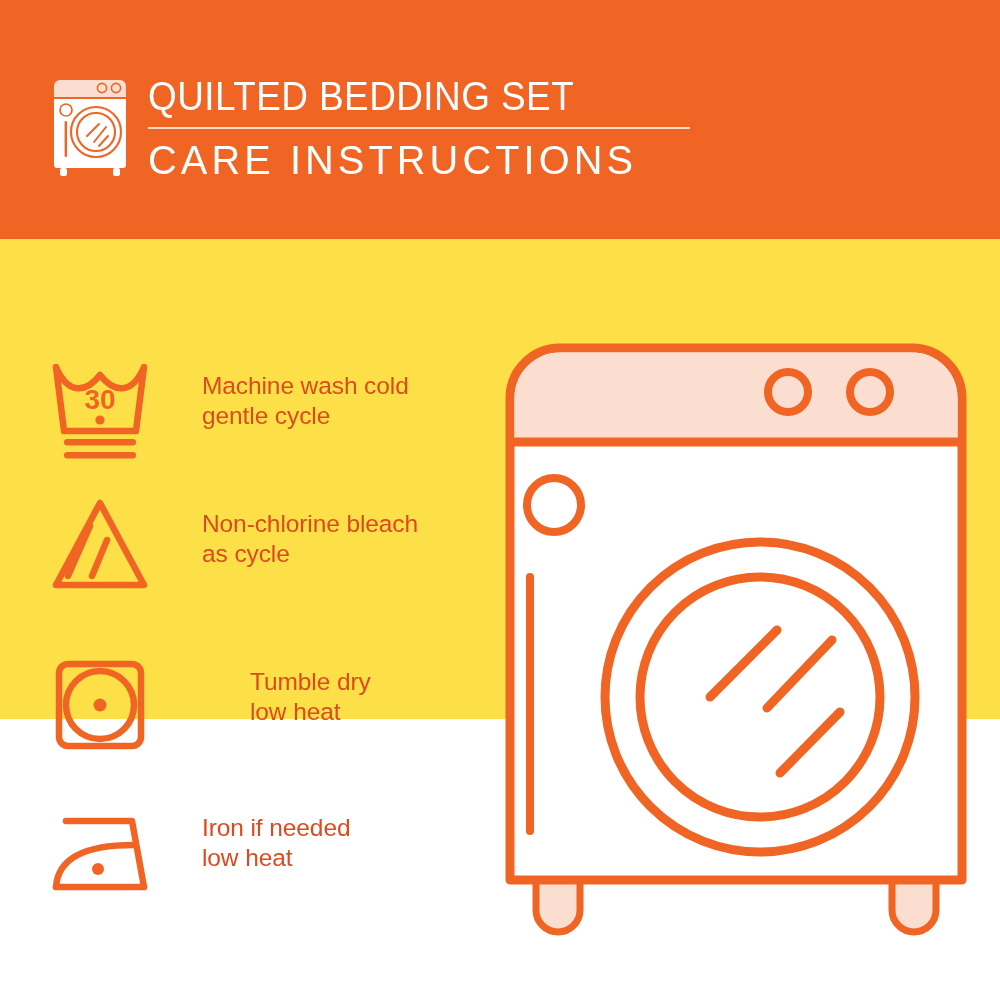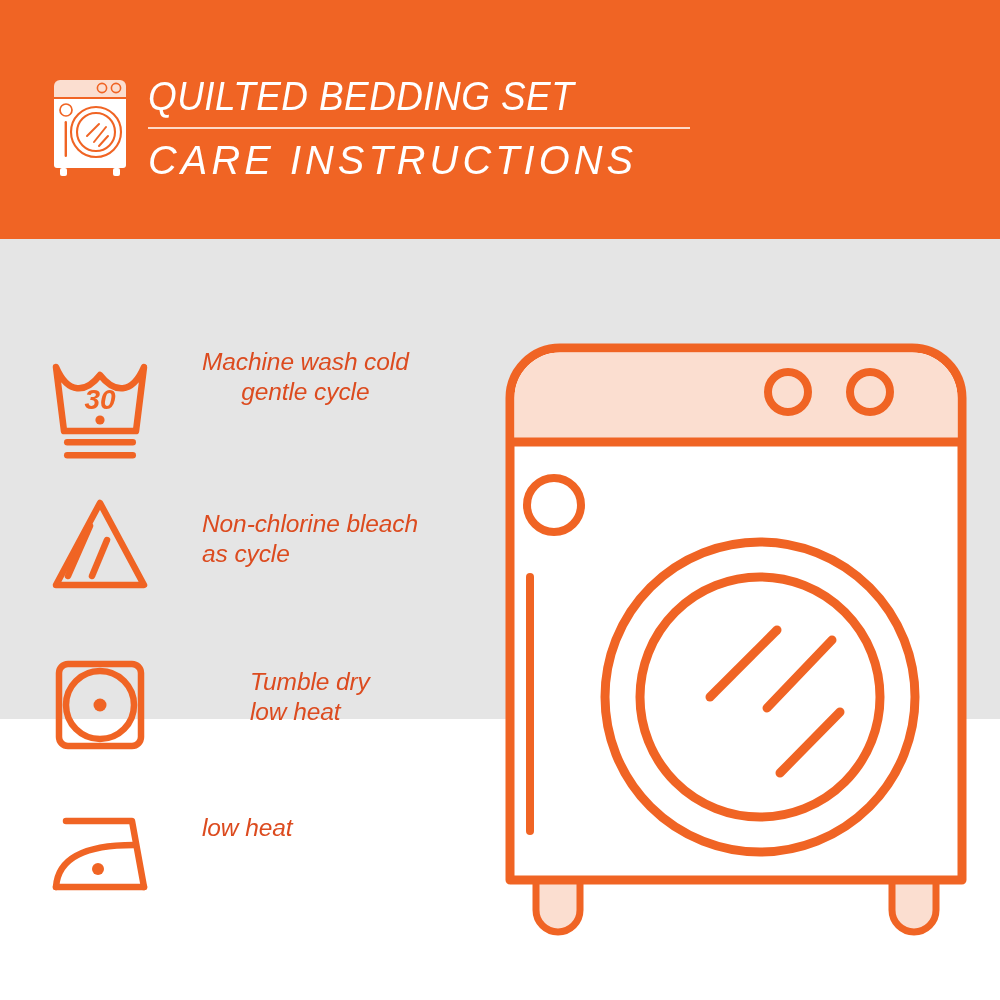--- a/index.html
+++ b/index.html
@@ -10,22 +10,21 @@
     width: 1000px;
     height: 1000px;
     background: #ffffff;
     font-family: "Liberation Sans", sans-serif;
     overflow: hidden;
   }
   #page {
     position: relative;
     width: 1000px;
     height: 719px;
-    background: #e5e5e5;
-    font-style: italic;
+    background: #fde047;
   }
 
   
   #header {
     position: absolute;
     left: 0;
     top: 0;
     width: 1000px;
     height: 239px;
     background: #f06424;
@@ -103,21 +102,21 @@
     color: #dc4b1f;
     font-size: 24.5px;
     line-height: 30px;
     font-weight: 500;
     letter-spacing: -0.1px;
     white-space: nowrap;
   }
   .care-text .line { display: block; }
 
   #care-item-1 { top: 102px; }
-  #care-item-1 .care-text { top: 6px; text-align: center; }
+  #care-item-1 .care-text { top: 30px; }
   #care-item-2 { top: 240px; }
   #care-item-2 .care-text { top: 30px; }
   #care-item-3 { top: 400px; }
   #care-item-3 .care-text { top: 28px; margin-left: 48px; }
   #care-item-4 { top: 552px; }
   #care-item-4 .care-text { top: 22px; }
 
   
   #washer-illustration {
     position: absolute;
@@ -226,20 +225,21 @@
         <svg width="118" height="110" viewBox="0 0 118 110" xmlns="http://www.w3.org/2000/svg">
 
           <path d="M18 16 H 84 L 96 82" fill="none" stroke="#f06424" stroke-width="6.5" stroke-linecap="round" stroke-linejoin="round"></path>
 
           <path d="M8 82 C 10 52, 38 40, 86 40" fill="none" stroke="#f06424" stroke-width="6.5" stroke-linecap="round"></path>
           <line x1="8" y1="82" x2="96" y2="82" stroke="#f06424" stroke-width="6.5" stroke-linecap="round"></line>
           <circle cx="50" cy="64" r="6" fill="#f06424"></circle>
         </svg>
       </div>
       <div class="care-text">
+        <span class="line">Iron if needed</span>
         <span class="line">low heat</span>
       </div>
     </div>
 
   </div>
 
   <div id="washer-illustration">
     <svg width="488" height="610" viewBox="0 0 488 610" xmlns="http://www.w3.org/2000/svg">
 
       <g>

